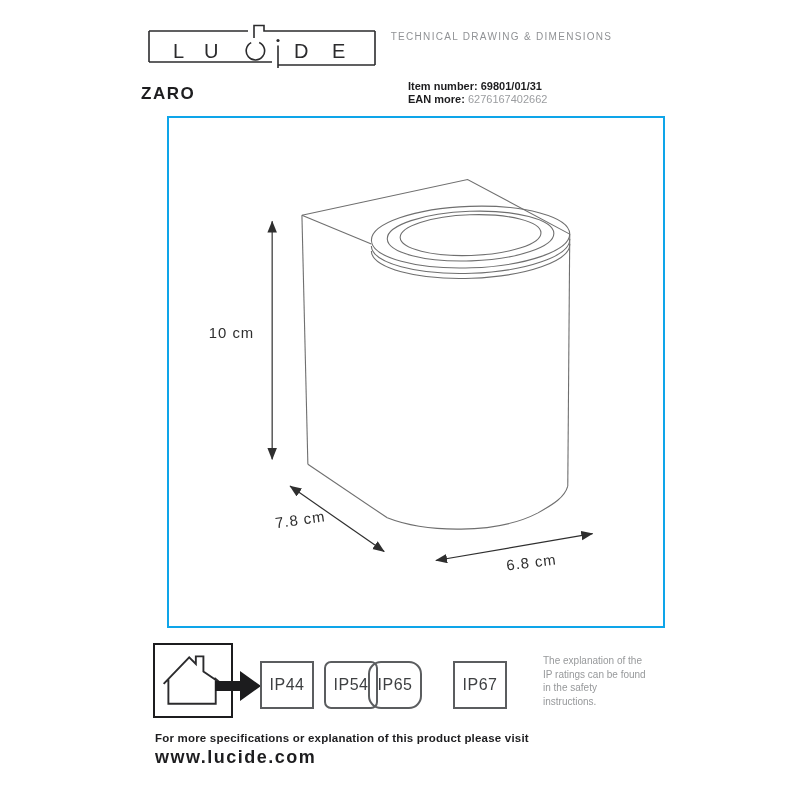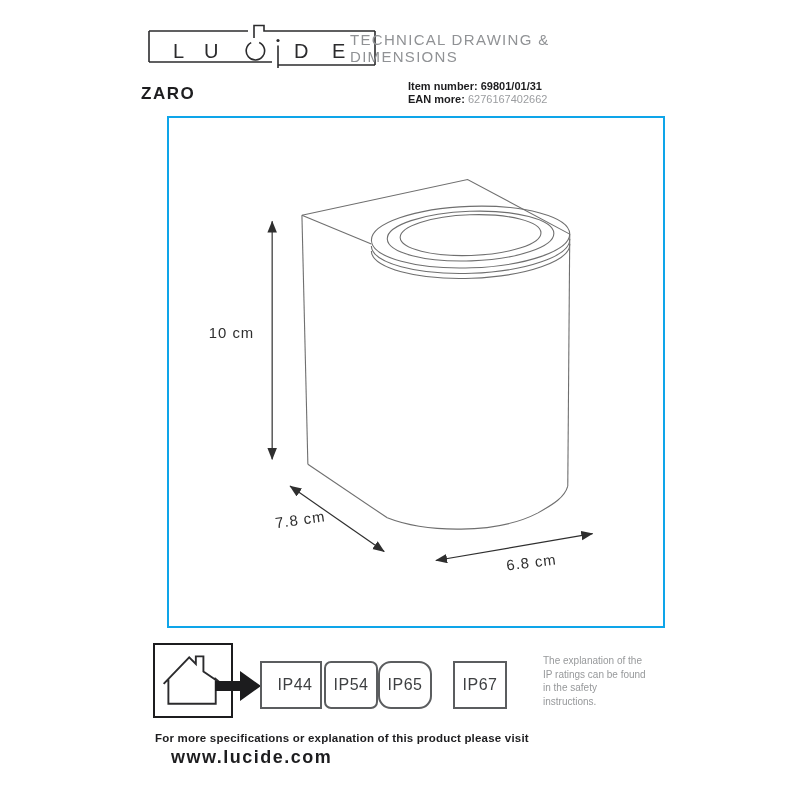--- a/index.html
+++ b/index.html
@@ -2,45 +2,45 @@
 <html><head>
 <meta charset="utf-8">
 <style>
   html,body{margin:0;padding:0;background:#ffffff;}
   body{width:800px;height:800px;position:relative;overflow:hidden;
        font-family:"Liberation Sans", sans-serif;color:#231f20;}
   .abs{position:absolute;}
 
   
   .logo-svg{left:148px;top:24px;width:230px;height:46px;}
-  .tagline{left:350px;top:31px;width:303px;text-align:left;
-           font-size:15px;letter-spacing:1.3px;color:#909295;}
+  .tagline{left:350px;top:31px;width:303px;text-align:center;
+           font-size:10px;letter-spacing:1.3px;color:#909295;}
   .product-name{left:141px;top:84px;font-size:17px;font-weight:bold;letter-spacing:1.5px;color:#1d1d1f;}
   .item-block{left:408px;top:80px;font-size:11px;line-height:13px;}
   .item-block .lbl{font-weight:bold;color:#1d1d1f;}
   .item-block .val-bold{font-weight:bold;color:#1d1d1f;}
   .item-block .val-gray{color:#9b9da0;}
 
   
   .draw-frame{left:167px;top:116px;width:494px;height:508px;border:2px solid #0ea5e9;}
 
   
   .house-box{left:153px;top:643px;width:76px;height:71px;border:2px solid #1c1c1e;}
   .flow-arrow{left:215px;top:668px;width:48px;height:36px;}
   .ip-box{top:661px;width:50px;height:44px;border:2px solid #5b5d5f;
           display:flex;align-items:center;justify-content:center;
           font-size:16px;letter-spacing:0.5px;color:#3e4042;}
-  .ip-0{left:260px;padding-left:8px;} .ip-1{left:324px;border-radius:7px;} .ip-2{left:378px;border-radius:13px;} .ip-3{left:453px;}
+  .ip-0{left:260px;} .ip-1{left:324px;border-radius:7px;} .ip-2{left:368px;border-radius:13px;} .ip-3{left:453px;}
   .ip-note{left:533px;top:654px;width:110px;font-size:10px;line-height:13.5px;
            color:#97999b;white-space:pre-line;margin-left:10px;}
 
   
   .footer-line{left:155px;top:732px;font-size:11.5px;font-weight:bold;
                letter-spacing:0.2px;color:#1d1d1f;}
-  .footer-site{left:171px;top:747px;font-size:18px;font-weight:bold;
+  .footer-site{left:155px;top:747px;font-size:18px;font-weight:bold;
                letter-spacing:1.5px;color:#1d1d1f;}
 
   svg text{font-family:"Liberation Sans", sans-serif;}
 </style>
 </head>
 <body>
 
 <svg class="abs logo-svg" viewBox="0 0 230 46">
   <g stroke="#2b2b2d" stroke-width="1.6" fill="none">
 

